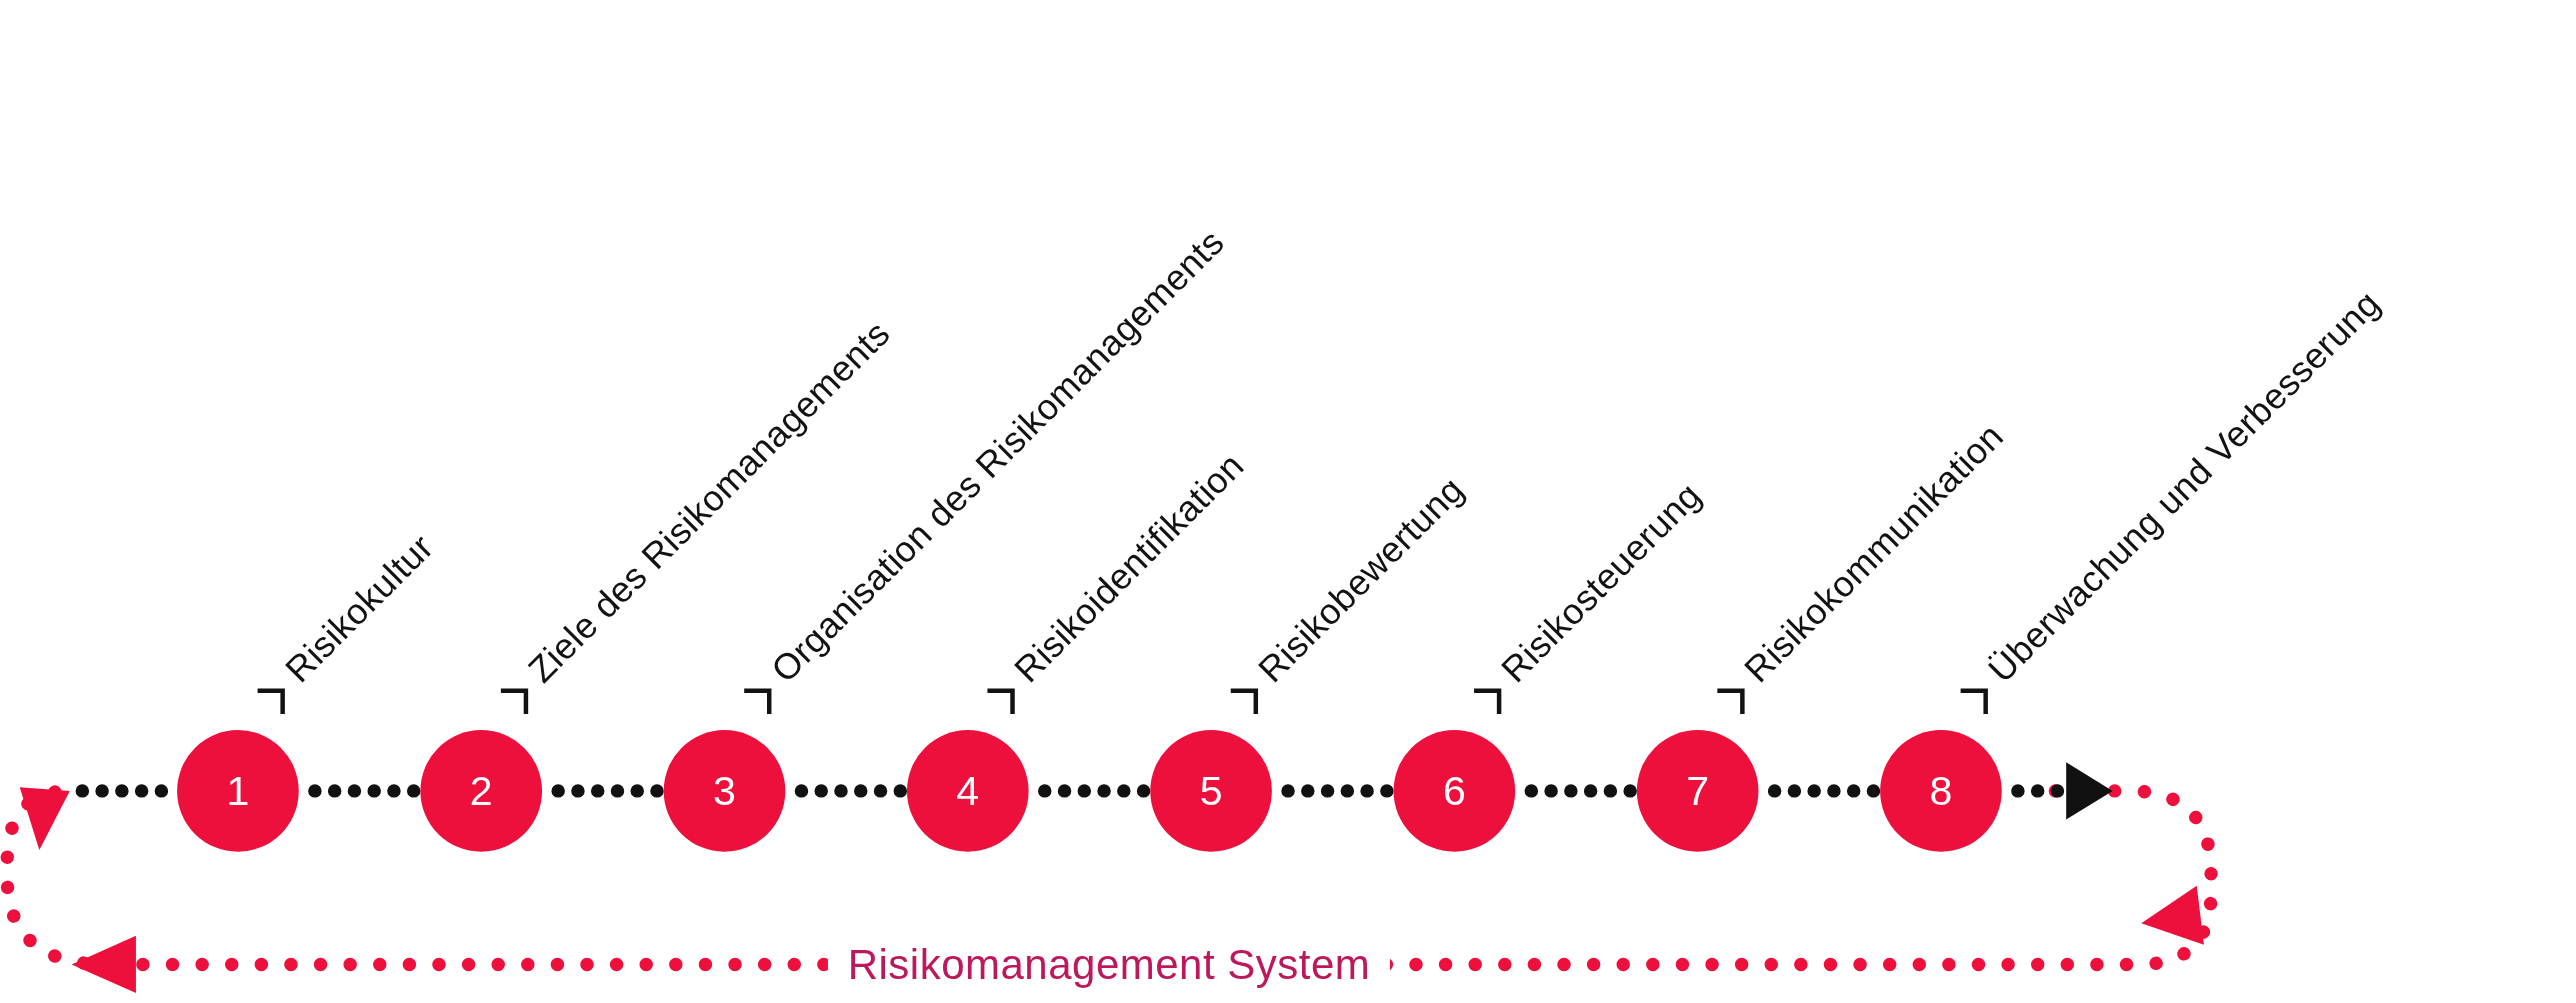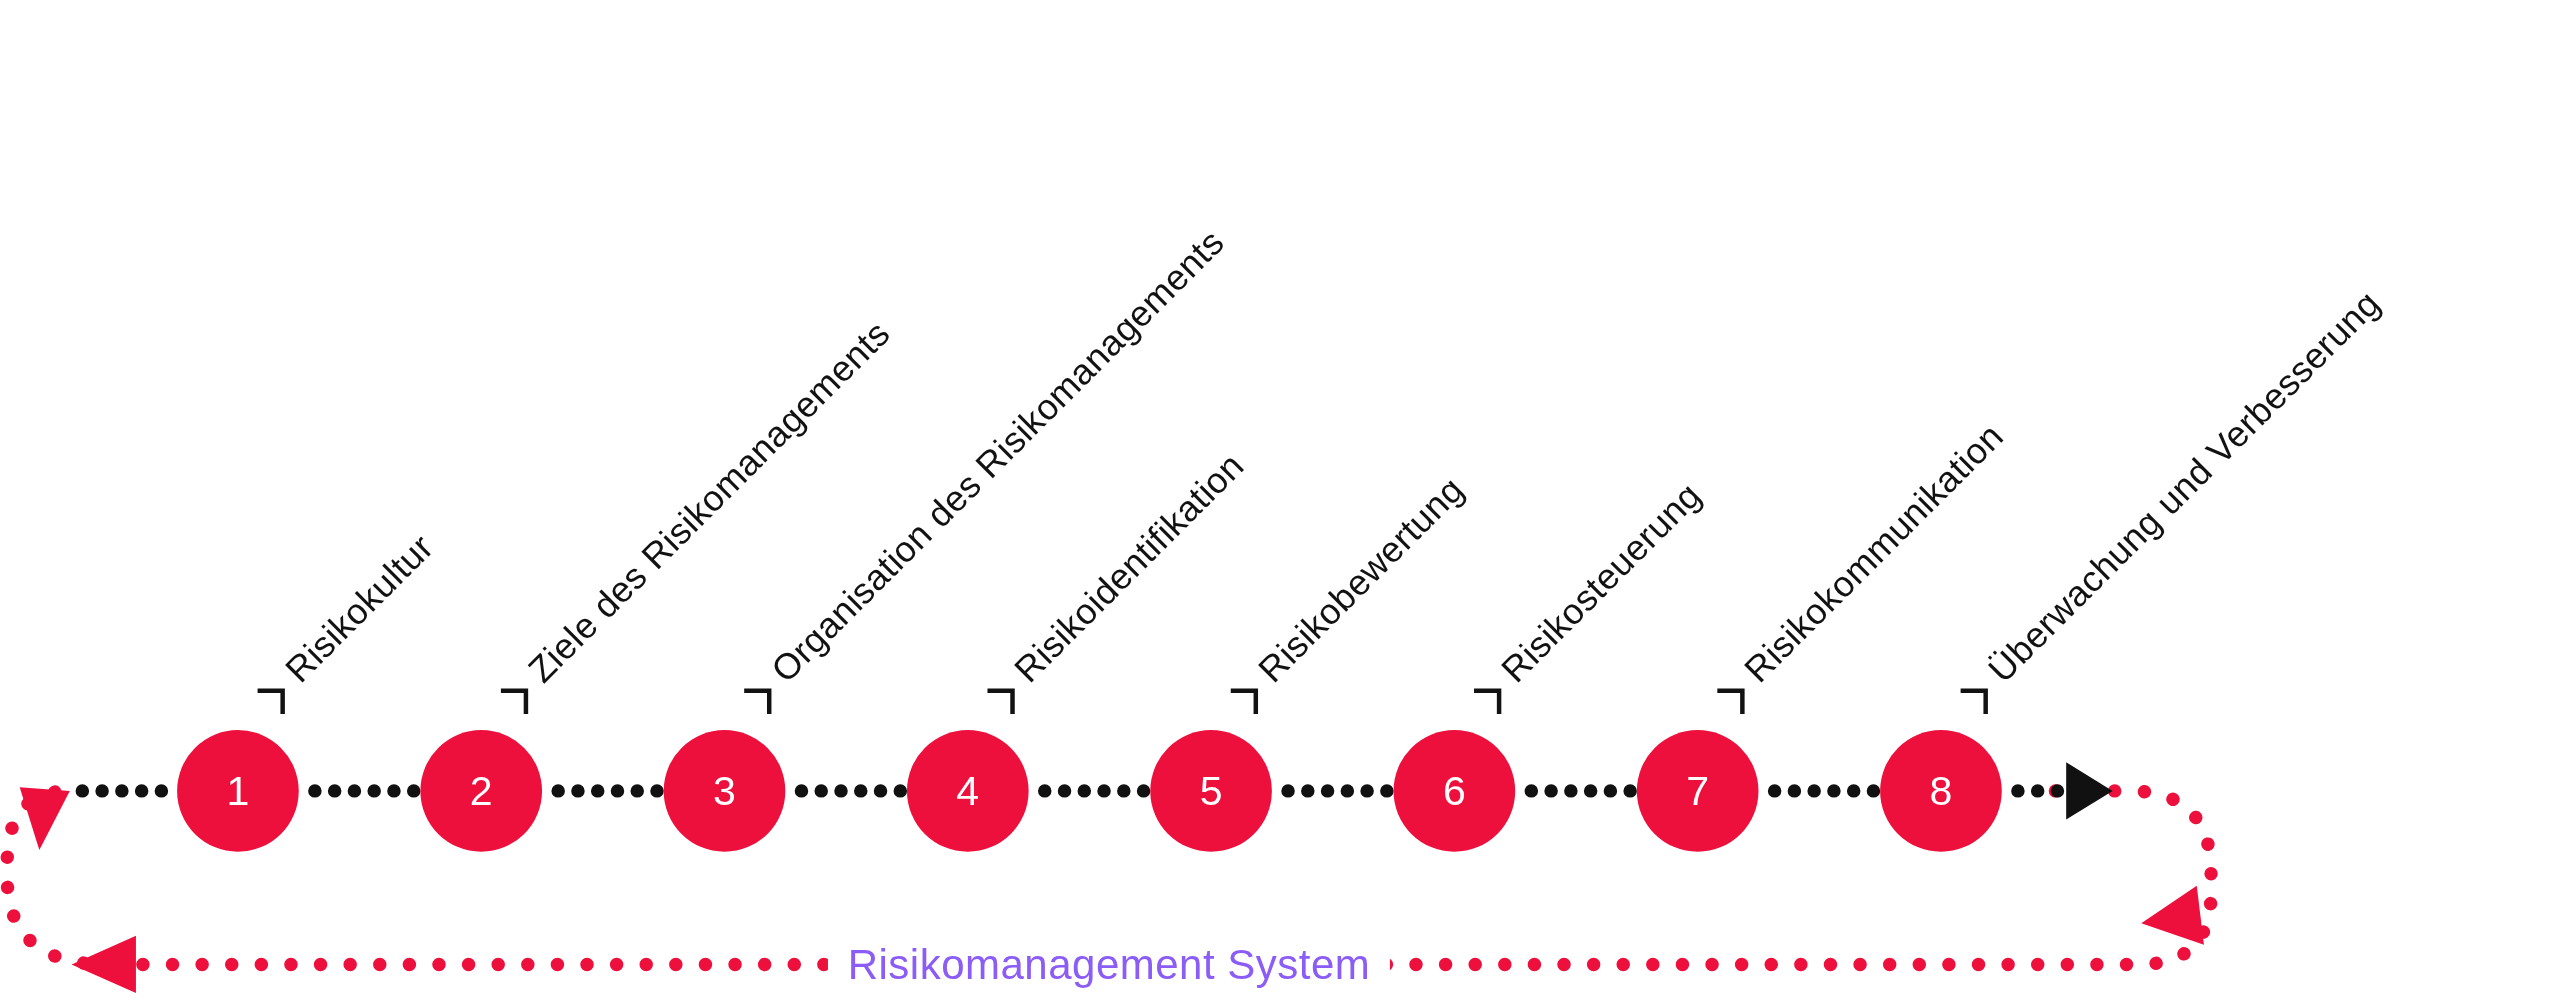--- a/index.html
+++ b/index.html
@@ -27,21 +27,21 @@
   .step-num{
     font-family:"Liberation Sans", sans-serif;
     font-size:46px;
     fill:#ffffff;
   }
 
   .system-caption{
     position:absolute;
     font-family:"Liberation Sans", sans-serif;
     font-size:42px;
-    color:#8b5cf6;
+    color:#be185d;
     letter-spacing:0.5px;
     white-space:nowrap;
     transform:translate(-50%,-50%);
   }
 </style>
 </head>
 <body>
 
 <div id="stage">
 

